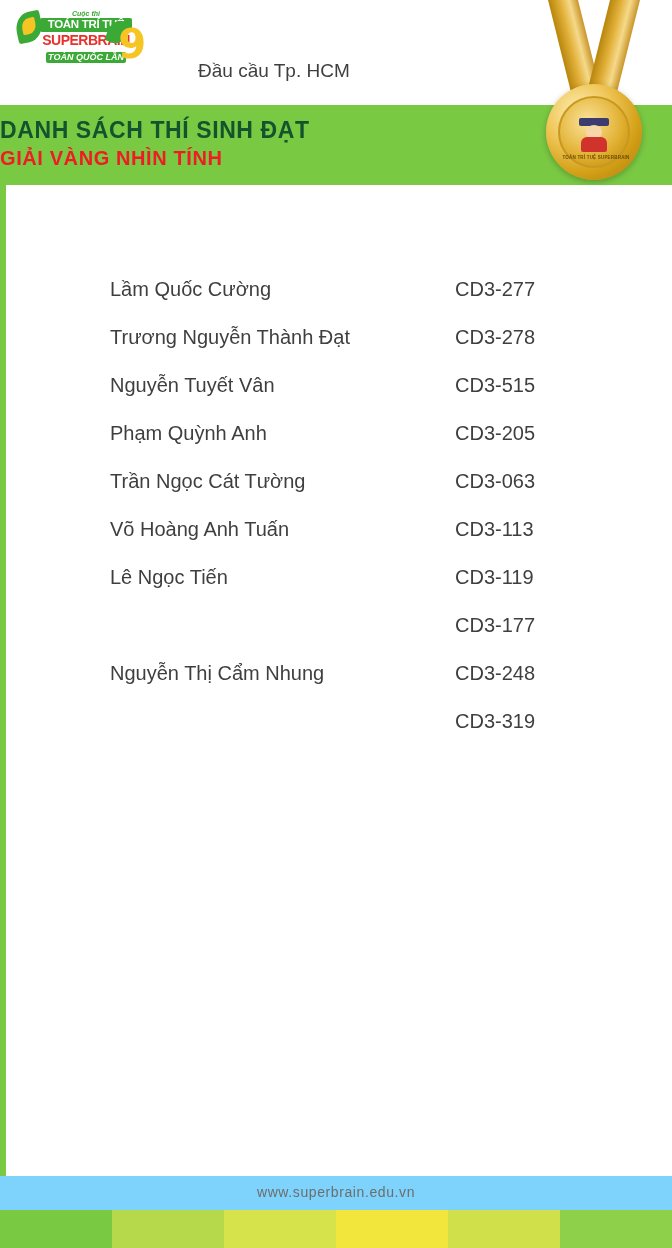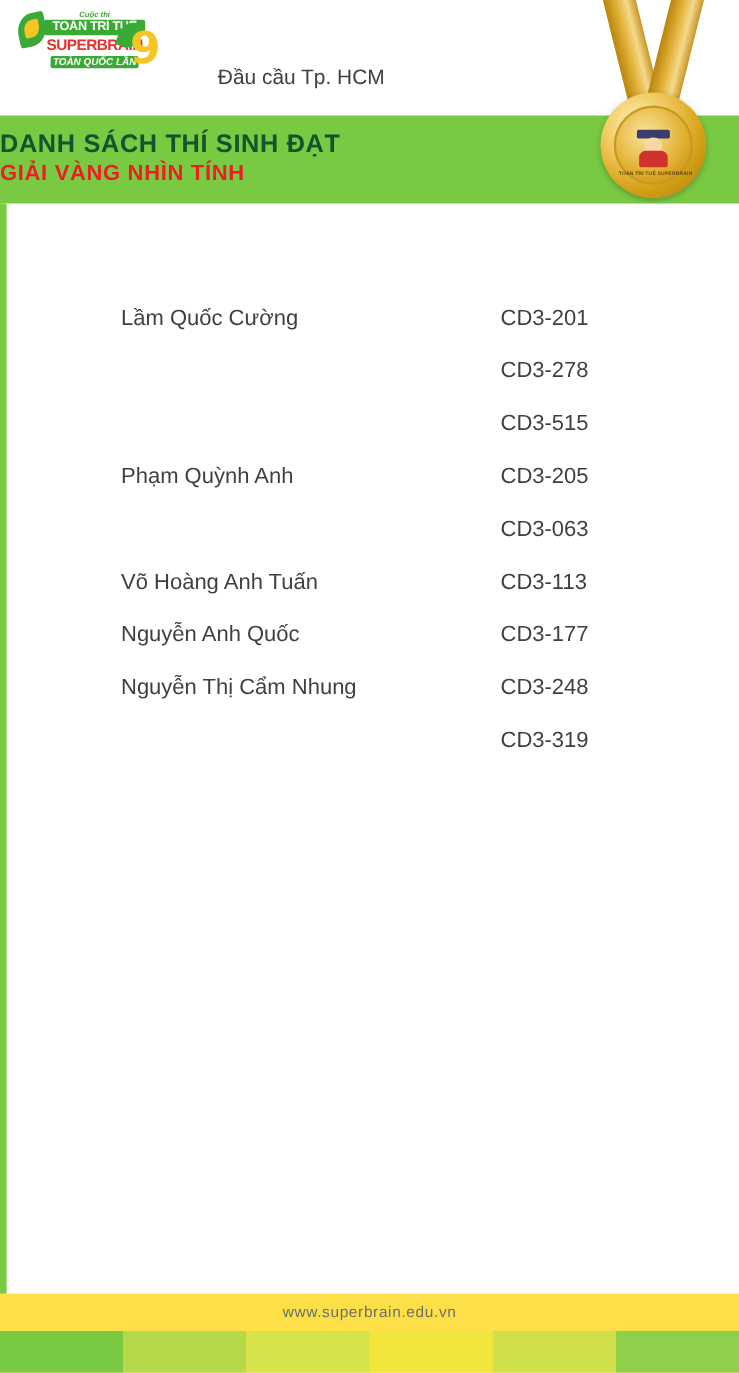--- a/index.html
+++ b/index.html
@@ -244,21 +244,21 @@
     font-size: 20px;
     color: #3f3f3f;
     white-space: nowrap;
   }
 
   
   .footer {
     position: absolute;
     left: 0; bottom: 0;
     width: 672px; height: 72px;
-    background: #fde047;
+    background: #7dd3fc;
   }
   .footer-url {
     position: absolute;
     left: 0; top: 8px;
     width: 672px;
     text-align: center;
     font-size: 14px;
     color: #6d6d6d;
     letter-spacing: 0.6px;
   }
@@ -320,41 +320,47 @@
         <div class="medal-label">TOÁN TRÍ TUỆ SUPERBRAIN</div>
       </div>
     </div>
   </div>
 
   <div class="side-left"></div>
 
   <div class="list">
     <div class="row">
       <div class="name">Lầm Quốc Cường</div>
-      <div class="code">CD3-201</div>
-    </div>
-    <div class="row">
+      <div class="code">CD3-277</div>
+    </div>
+    <div class="row">
+      <div class="name">Trương Nguyễn Thành Đạt</div>
       <div class="code">CD3-278</div>
     </div>
     <div class="row">
+      <div class="name">Nguyễn Tuyết Vân</div>
       <div class="code">CD3-515</div>
     </div>
     <div class="row">
       <div class="name">Phạm Quỳnh Anh</div>
       <div class="code">CD3-205</div>
     </div>
     <div class="row">
+      <div class="name">Trần Ngọc Cát Tường</div>
       <div class="code">CD3-063</div>
     </div>
     <div class="row">
       <div class="name">Võ Hoàng Anh Tuấn</div>
       <div class="code">CD3-113</div>
     </div>
     <div class="row">
-      <div class="name">Nguyễn Anh Quốc</div>
+      <div class="name">Lê Ngọc Tiến</div>
+      <div class="code">CD3-119</div>
+    </div>
+    <div class="row">
       <div class="code">CD3-177</div>
     </div>
     <div class="row">
       <div class="name">Nguyễn Thị Cẩm Nhung</div>
       <div class="code">CD3-248</div>
     </div>
     <div class="row">
       <div class="code">CD3-319</div>
     </div>
   </div>

